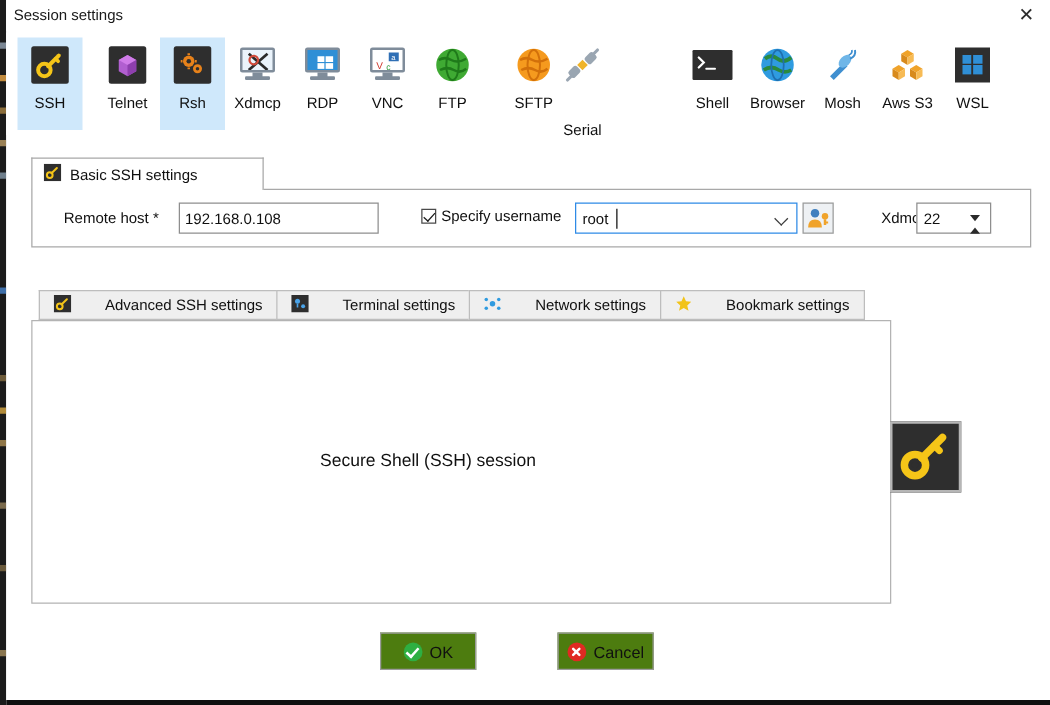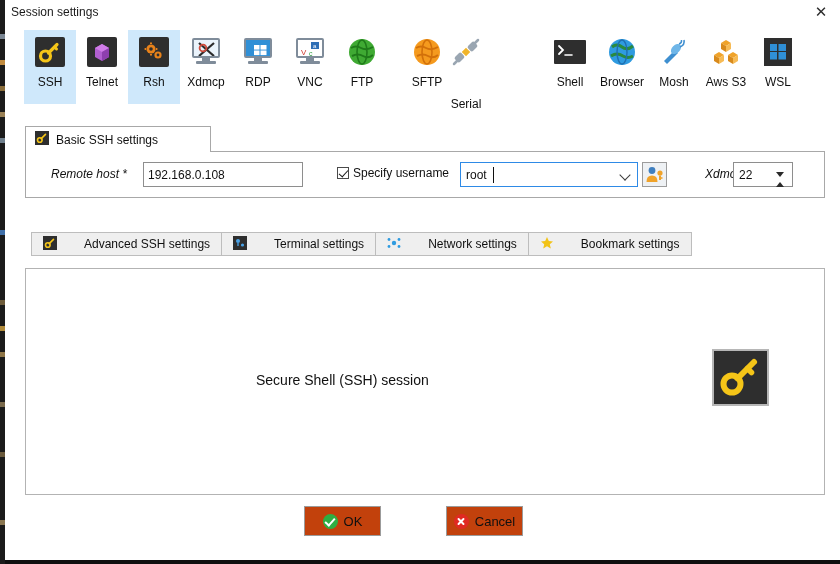--- a/index.html
+++ b/index.html
@@ -91,21 +91,21 @@
   }
   #basic-tab .tlbl{margin-left:7px;font-size:12px;color:#101010;}
   #basic-body{
     position:absolute;left:0;top:25px;width:800px;height:47px;
     border:1px solid #a8a8a8;background:#ffffff;box-sizing:border-box;
   }
   #basic-body::before{
     content:"";position:absolute;left:0;top:-1px;width:155px;height:1px;
     background:#ffffff;
   }
-  .fld-label{font-size:12px;color:#101010;white-space:nowrap;font-style:italic;}
+  .fld-label{font-size:12px;color:#101010;white-space:nowrap;}
   #lbl-remote-host{position:absolute;left:25px;top:15px;}
   #host-input{
     position:absolute;left:117px;top:10px;width:160px;height:25px;
     border:1px solid #8e8e8e;background:#ffffff;box-sizing:border-box;
     font-family:"Liberation Sans",sans-serif;font-size:12px;color:#101010;
     padding:0 4px;outline:none;
   }
   #specify-username-wrap{
     position:absolute;left:311px;top:14px;display:flex;align-items:center;
     cursor:pointer;
@@ -164,34 +164,34 @@
   }
   .sub-tab{
     height:24px;background:#efefef;border:1px solid #bdbdbd;
     border-right:none;box-sizing:border-box;display:flex;align-items:center;
     padding:0 11px;cursor:pointer;font-size:12px;color:#101010;gap:20px;
   }
   .sub-tab:last-child{border-right:1px solid #bdbdbd;}
   .sub-tab .stl{margin-left:7px;white-space:nowrap;}
   
   #main-panel{
-    position:absolute;left:20px;top:268px;width:800px;height:227px;
+    position:absolute;left:20px;top:256px;width:688px;height:227px;
     background:#ffffff;border:1px solid #b3b3b3;box-sizing:border-box;
   }
   #session-desc{
     position:absolute;left:230px;top:103px;font-size:14px;color:#101010;
     white-space:nowrap;
   }
   #key-badge{
     position:absolute;left:686px;top:80px;width:57px;height:57px;
     border:2px solid #b6b6b6;background:#2e2e2e;box-sizing:border-box;
   }
   
   .dlg-btn{
-    position:absolute;top:506px;height:30px;background:#c2410c;
+    position:absolute;top:506px;height:30px;background:#4d7c0f;
     border:1px solid #9b9b9b;box-sizing:border-box;cursor:pointer;
     display:flex;align-items:center;justify-content:center;
     font-size:13px;color:#101010;font-family:"Liberation Sans",sans-serif;
   }
   #ok-button{left:299px;width:77px;}
   #cancel-button{left:441px;width:77px;}
   .dlg-btn .btxt{margin-left:6px;}
   .circ{width:15px;height:15px;border-radius:50%;position:relative;}
   .circ.ok{background:#2eaf42;}
   .circ.ok::after{
@@ -226,21 +226,21 @@
 
 <div id="dialog">
 
   <div id="titlebar">
     <div id="title-text">Session settings</div>
     <button id="close-btn">✕</button>
   </div>
 
   <div id="type-bar">
 
-    <div class="type-item sel" style="left:19px;">
+    <div class="type-item sel" style="left:9px;">
       <div class="ico">
         <div class="darkbox">
           <svg width="30" height="30" viewBox="0 0 30 30">
             <circle cx="10.5" cy="19" r="5" fill="none" stroke="#f5c518" stroke-width="3.2"></circle>
             <circle cx="10.5" cy="19" r="1.4" fill="#2e2e2e"></circle>
             <path d="M13.5 16 L22 7.5" stroke="#f5c518" stroke-width="3.2" stroke-linecap="round"></path>
             <path d="M19.5 10 L21.5 12" stroke="#f5c518" stroke-width="3" stroke-linecap="round"></path>
           </svg>
         </div>
       </div>

